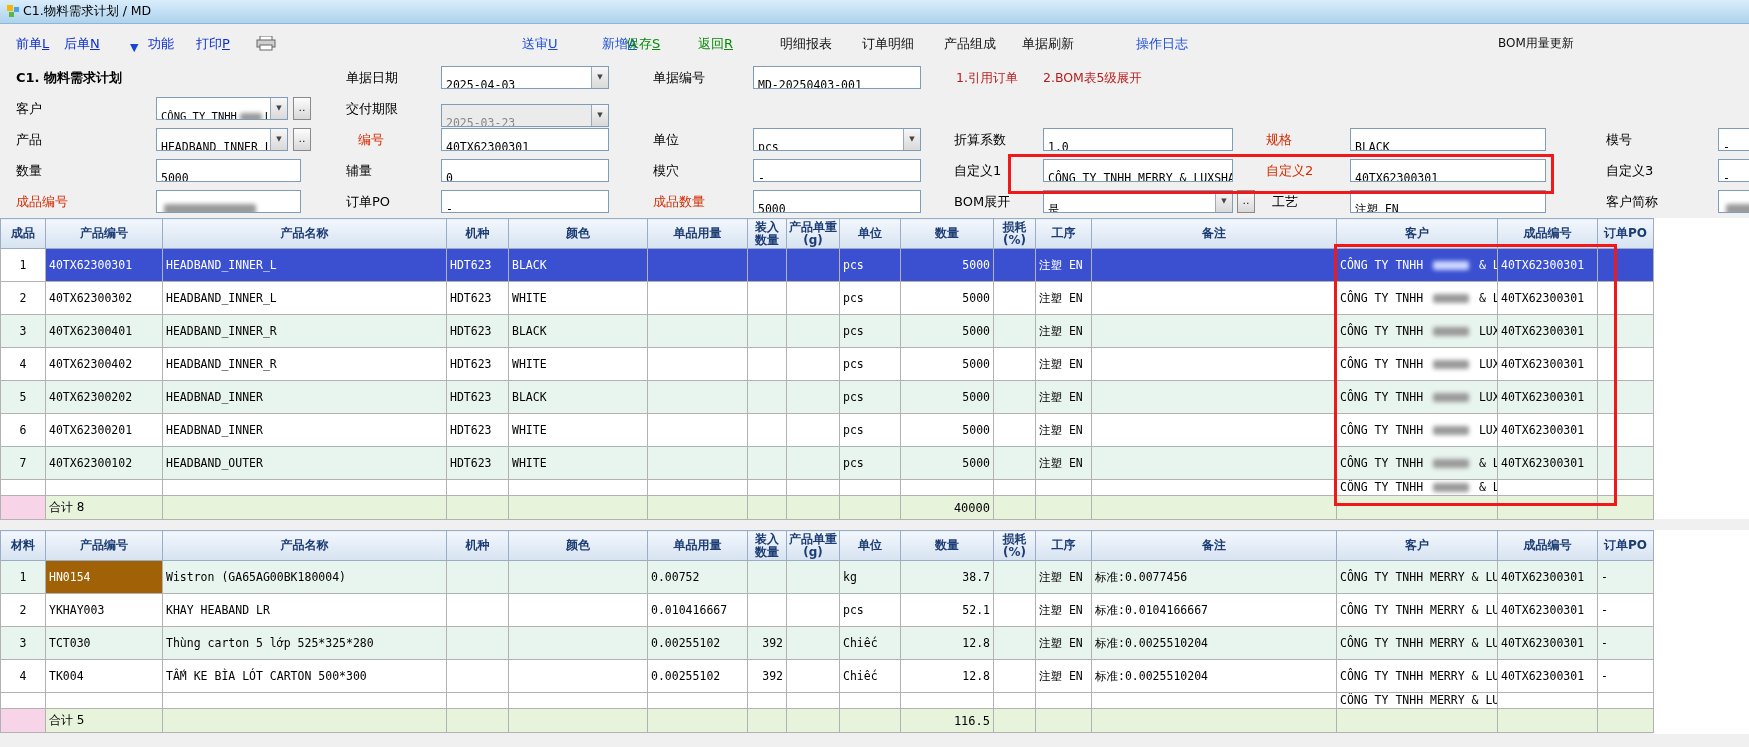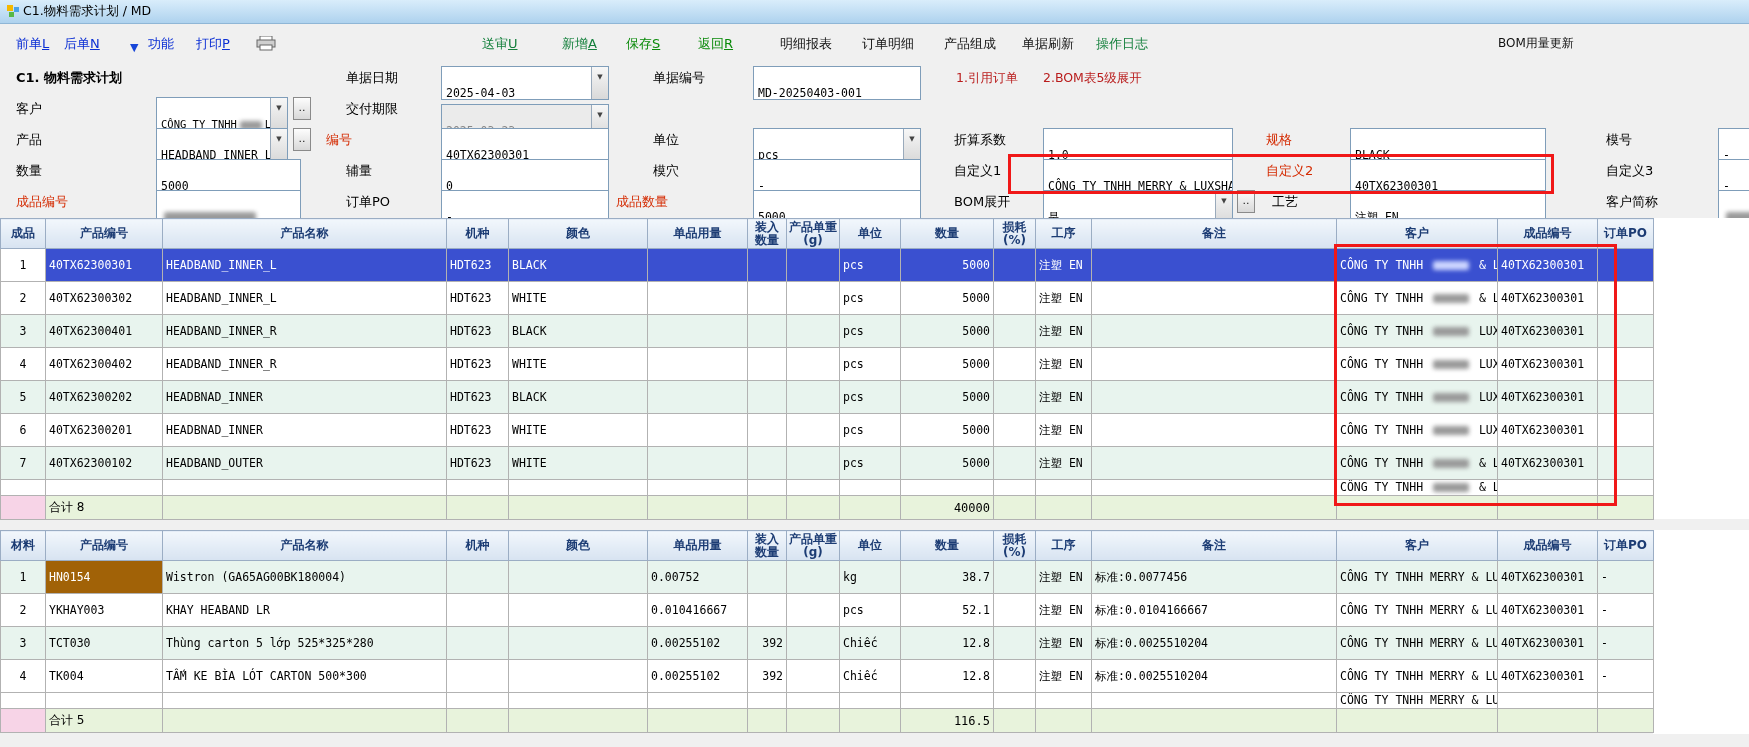--- a/index.html
+++ b/index.html
@@ -12,32 +12,32 @@
   
   .titlebar{position:absolute;left:0;top:0;width:100%;height:24px;
     background:linear-gradient(#d9edfb,#aed2ee);border-bottom:1px solid #8fb6d6;
     display:flex;align-items:center;gap:2px;padding-left:6px;box-sizing:border-box;
     font-size:12.5px;color:#000;}
   
   .toolbar{position:absolute;left:0;top:24px;width:100%;height:38px;background:#f0f0f0;}
   .tb{position:absolute;top:11px;font-size:13px;cursor:default;white-space:nowrap;}
   .tb u{text-decoration:underline;}
   .tb.blue{color:#0b2fd4;}
-  .tb.red{color:#15803d;}
+  .tb.red{color:#1d4ed8;margin-left:40px;}
   .tb.green{color:#0a8a0a;}
   .tb.black{color:#111;}
   .fn-arrow::before{content:"▼";color:#1846d8;font-size:11px;}
   .fn-arrow{position:absolute;top:12px;}
   
   .lbl{position:absolute;height:23px;line-height:23px;font-size:13px;color:#000;white-space:nowrap;}
   .lbl.red{color:#d42a00;}
   .lbl.bold{font-weight:bold;font-size:13px;}
   .fld{position:absolute;height:23px;line-height:21px;box-sizing:border-box;background:#fff;
     border:1px solid #7f9db9;font-family:"DejaVu Sans Mono","Liberation Mono",monospace;
-    font-size:11.5px;padding:16px 4px;overflow:hidden;white-space:nowrap;color:#000;}
+    font-size:11.5px;padding:8px 4px;overflow:hidden;white-space:nowrap;color:#000;}
   .fld.combo{padding-right:20px;}
   .fld.combo::after{content:"▼";position:absolute;right:0;top:0;bottom:0;width:16px;
     background:linear-gradient(#f7f7f7,#d9d9d9);border-left:1px solid #9aaabb;
     font-size:7px;line-height:21px;text-align:center;color:#444;font-family:"DejaVu Sans",sans-serif;}
   .fld.disabled{background:#ebebeb;color:#888;}
   .browse{position:absolute;width:18px;height:23px;box-sizing:border-box;
     background:linear-gradient(#fdfdfd,#d8d8d8);border:1px solid #8a8a8a;
     font-size:11px;line-height:19px;text-align:center;color:#222;}
   .link{position:absolute;font-size:12.5px;color:#b91c1c;white-space:nowrap;cursor:pointer;}
   .blurblob{display:inline-block;width:36px;height:9px;background:#9a9a9a;border-radius:2px;
@@ -115,21 +115,21 @@
   <div class="fld combo" style="left:156px;top:97px;width:132px;font-size:10.5px">
     <span>CÔNG TY TNHH</span><span class="blurblob" style="width:22px"></span><span>LUXS</span>
   </div>
   <div class="browse" style="left:293px;top:97px">..</div>
   <span class="lbl" style="left:346px;top:97px">交付期限</span>
   <div class="fld combo disabled" style="left:441px;top:104px;width:168px"><span>2025-03-23</span></div>
 
   <span class="lbl" style="left:16px;top:128px">产品</span>
   <div class="fld combo" style="left:156px;top:128px;width:132px"><span>HEADBAND_INNER_L</span></div>
   <div class="browse" style="left:293px;top:128px">..</div>
-  <span class="lbl red" style="left:326px;top:128px">编号</span>
+  <span class="lbl red" style="left:358px;top:128px">编号</span>
   <div class="fld" style="left:441px;top:128px;width:168px"><span>40TX62300301</span></div>
   <span class="lbl" style="left:653px;top:128px">单位</span>
   <div class="fld combo" style="left:753px;top:128px;width:168px"><span>pcs</span></div>
   <span class="lbl" style="left:954px;top:128px">折算系数</span>
   <div class="fld" style="left:1043px;top:128px;width:190px"><span>1.0</span></div>
   <span class="lbl red" style="left:1266px;top:128px">规格</span>
   <div class="fld" style="left:1350px;top:128px;width:196px"><span>BLACK</span></div>
   <span class="lbl" style="left:1606px;top:128px">模号</span>
   <div class="fld" style="left:1718px;top:128px;width:40px"><span>-</span></div>
 
@@ -143,21 +143,21 @@
   <div class="fld" style="left:1043px;top:159px;width:190px"><span>CÔNG TY TNHH MERRY &amp; LUXSHA</span></div>
   <span class="lbl red" style="left:1266px;top:159px">自定义2</span>
   <div class="fld" style="left:1350px;top:159px;width:196px"><span>40TX62300301</span></div>
   <span class="lbl" style="left:1606px;top:159px">自定义3</span>
   <div class="fld" style="left:1718px;top:159px;width:40px"><span>-</span></div>
 
   <span class="lbl red" style="left:16px;top:190px">成品编号</span>
   <div class="fld" style="left:156px;top:190px;width:145px"><span class="blurblob wide"></span></div>
   <span class="lbl" style="left:346px;top:190px">订单PO</span>
   <div class="fld" style="left:441px;top:190px;width:168px"><span>-</span></div>
-  <span class="lbl red" style="left:616px;top:190px">成品数量</span>
+  <span class="lbl red" style="left:653px;top:190px">成品数量</span>
   <div class="fld" style="left:753px;top:190px;width:168px"><span>5000</span></div>
   <span class="lbl" style="left:954px;top:190px">BOM展开</span>
   <div class="fld combo" style="left:1043px;top:190px;width:190px"><span>是</span></div>
   <div class="browse" style="left:1237px;top:190px">..</div>
   <span class="lbl" style="left:1272px;top:190px">工艺</span>
   <div class="fld" style="left:1350px;top:190px;width:196px"><span>注塑 EN</span></div>
   <span class="lbl" style="left:1606px;top:190px">客户简称</span>
   <div class="fld" style="left:1718px;top:190px;width:40px"><span class="blurblob mid"></span></div>
 </div>
 

